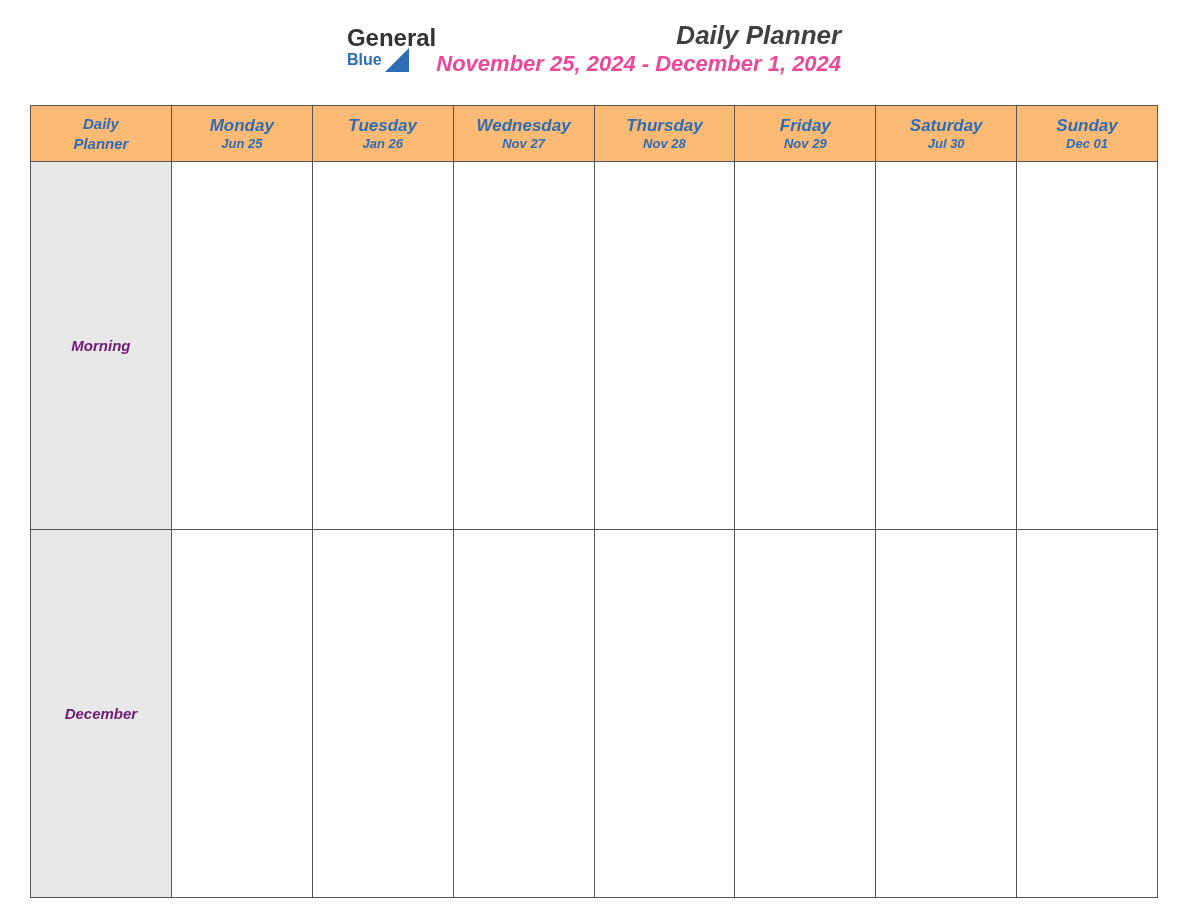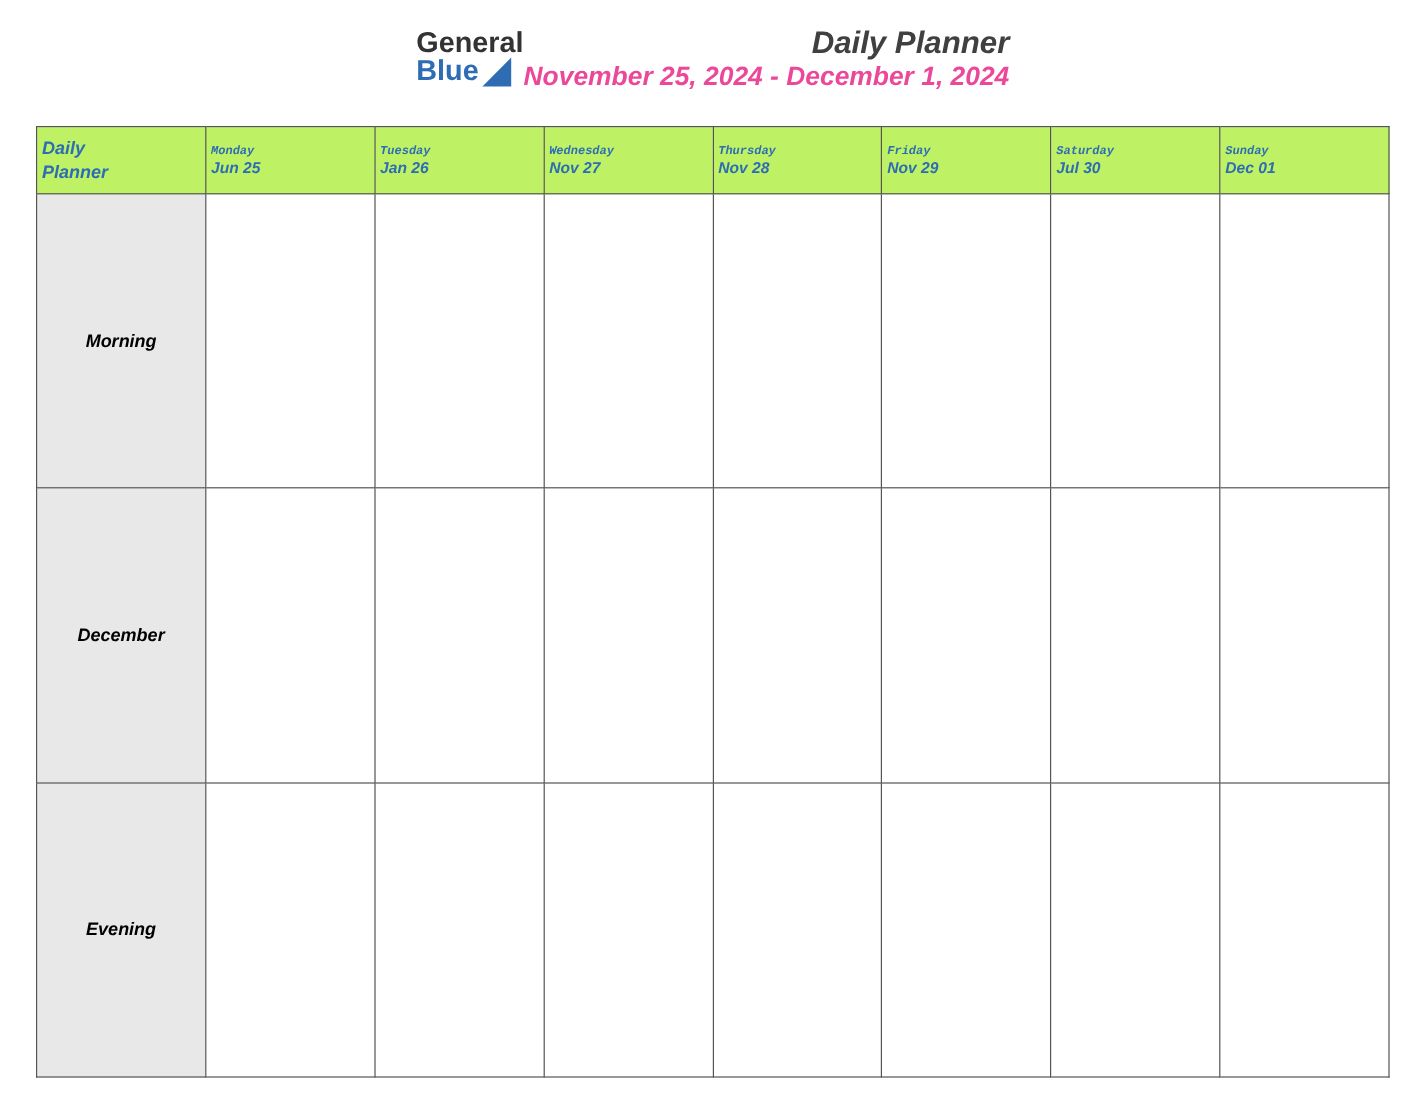--- a/index.html
+++ b/index.html
@@ -51,34 +51,33 @@
     }
 
     .planner-table {
       border-collapse: collapse;
       width: 100%;
       flex: 1;
       table-layout: fixed;
     }
 
     .planner-table th {
-      background-color: #bef264;
+      background-color: #fdba74;
       border: 1.5px solid #555;
-      text-align: left;
+      text-align: center;
       padding: 8px 4px;
       color: #2e6db4;
       font-style: italic;
       font-size: 14px;
       font-weight: bold;
     }
 
     .planner-table th .day-name {
       display: block;
-      font-size: 10px;
-      font-family: Liberation Mono, monospace;
+      font-size: 17px;
     }
 
     .planner-table th .day-date {
       display: block;
       font-size: 13px;
     }
 
     .planner-table th.label-header {
       font-size: 15px;
       line-height: 1.3;
@@ -86,21 +85,21 @@
 
     .planner-table td {
       border: 1.5px solid #555;
       vertical-align: middle;
       text-align: center;
       height: 210px;
     }
 
     .period-label {
       background-color: #e8e8e8;
-      color: #000000;
+      color: #701a75;
       font-style: italic;
       font-weight: bold;
       font-size: 15px;
     }
 
     .day-cell {
       background-color: #ffffff;
     }
 
     
@@ -126,21 +125,21 @@
     }
 
     .logo-row2 {
       display: flex;
       align-items: center;
       margin-top: -2px;
     }
 
     .logo-blue-text {
       color: #2e6db4;
-      font-size: 24px;
+      font-size: 16px;
       font-weight: bold;
     }
 
     .logo-shape {
       width: 0;
       height: 0;
       border-style: solid;
       border-width: 0 0 24px 24px;
       border-color: transparent transparent #2e6db4 transparent;
       margin-left: 3px;
@@ -217,25 +216,15 @@
       <tr>
         <td class="period-label">December</td>
         <td class="day-cell"></td>
         <td class="day-cell"></td>
         <td class="day-cell"></td>
         <td class="day-cell"></td>
         <td class="day-cell"></td>
         <td class="day-cell"></td>
         <td class="day-cell"></td>
       </tr>
-      <tr>
-        <td class="period-label">Evening</td>
-        <td class="day-cell"></td>
-        <td class="day-cell"></td>
-        <td class="day-cell"></td>
-        <td class="day-cell"></td>
-        <td class="day-cell"></td>
-        <td class="day-cell"></td>
-        <td class="day-cell"></td>
-      </tr>
     </tbody>
   </table>
 </div>
 
 </body></html>

